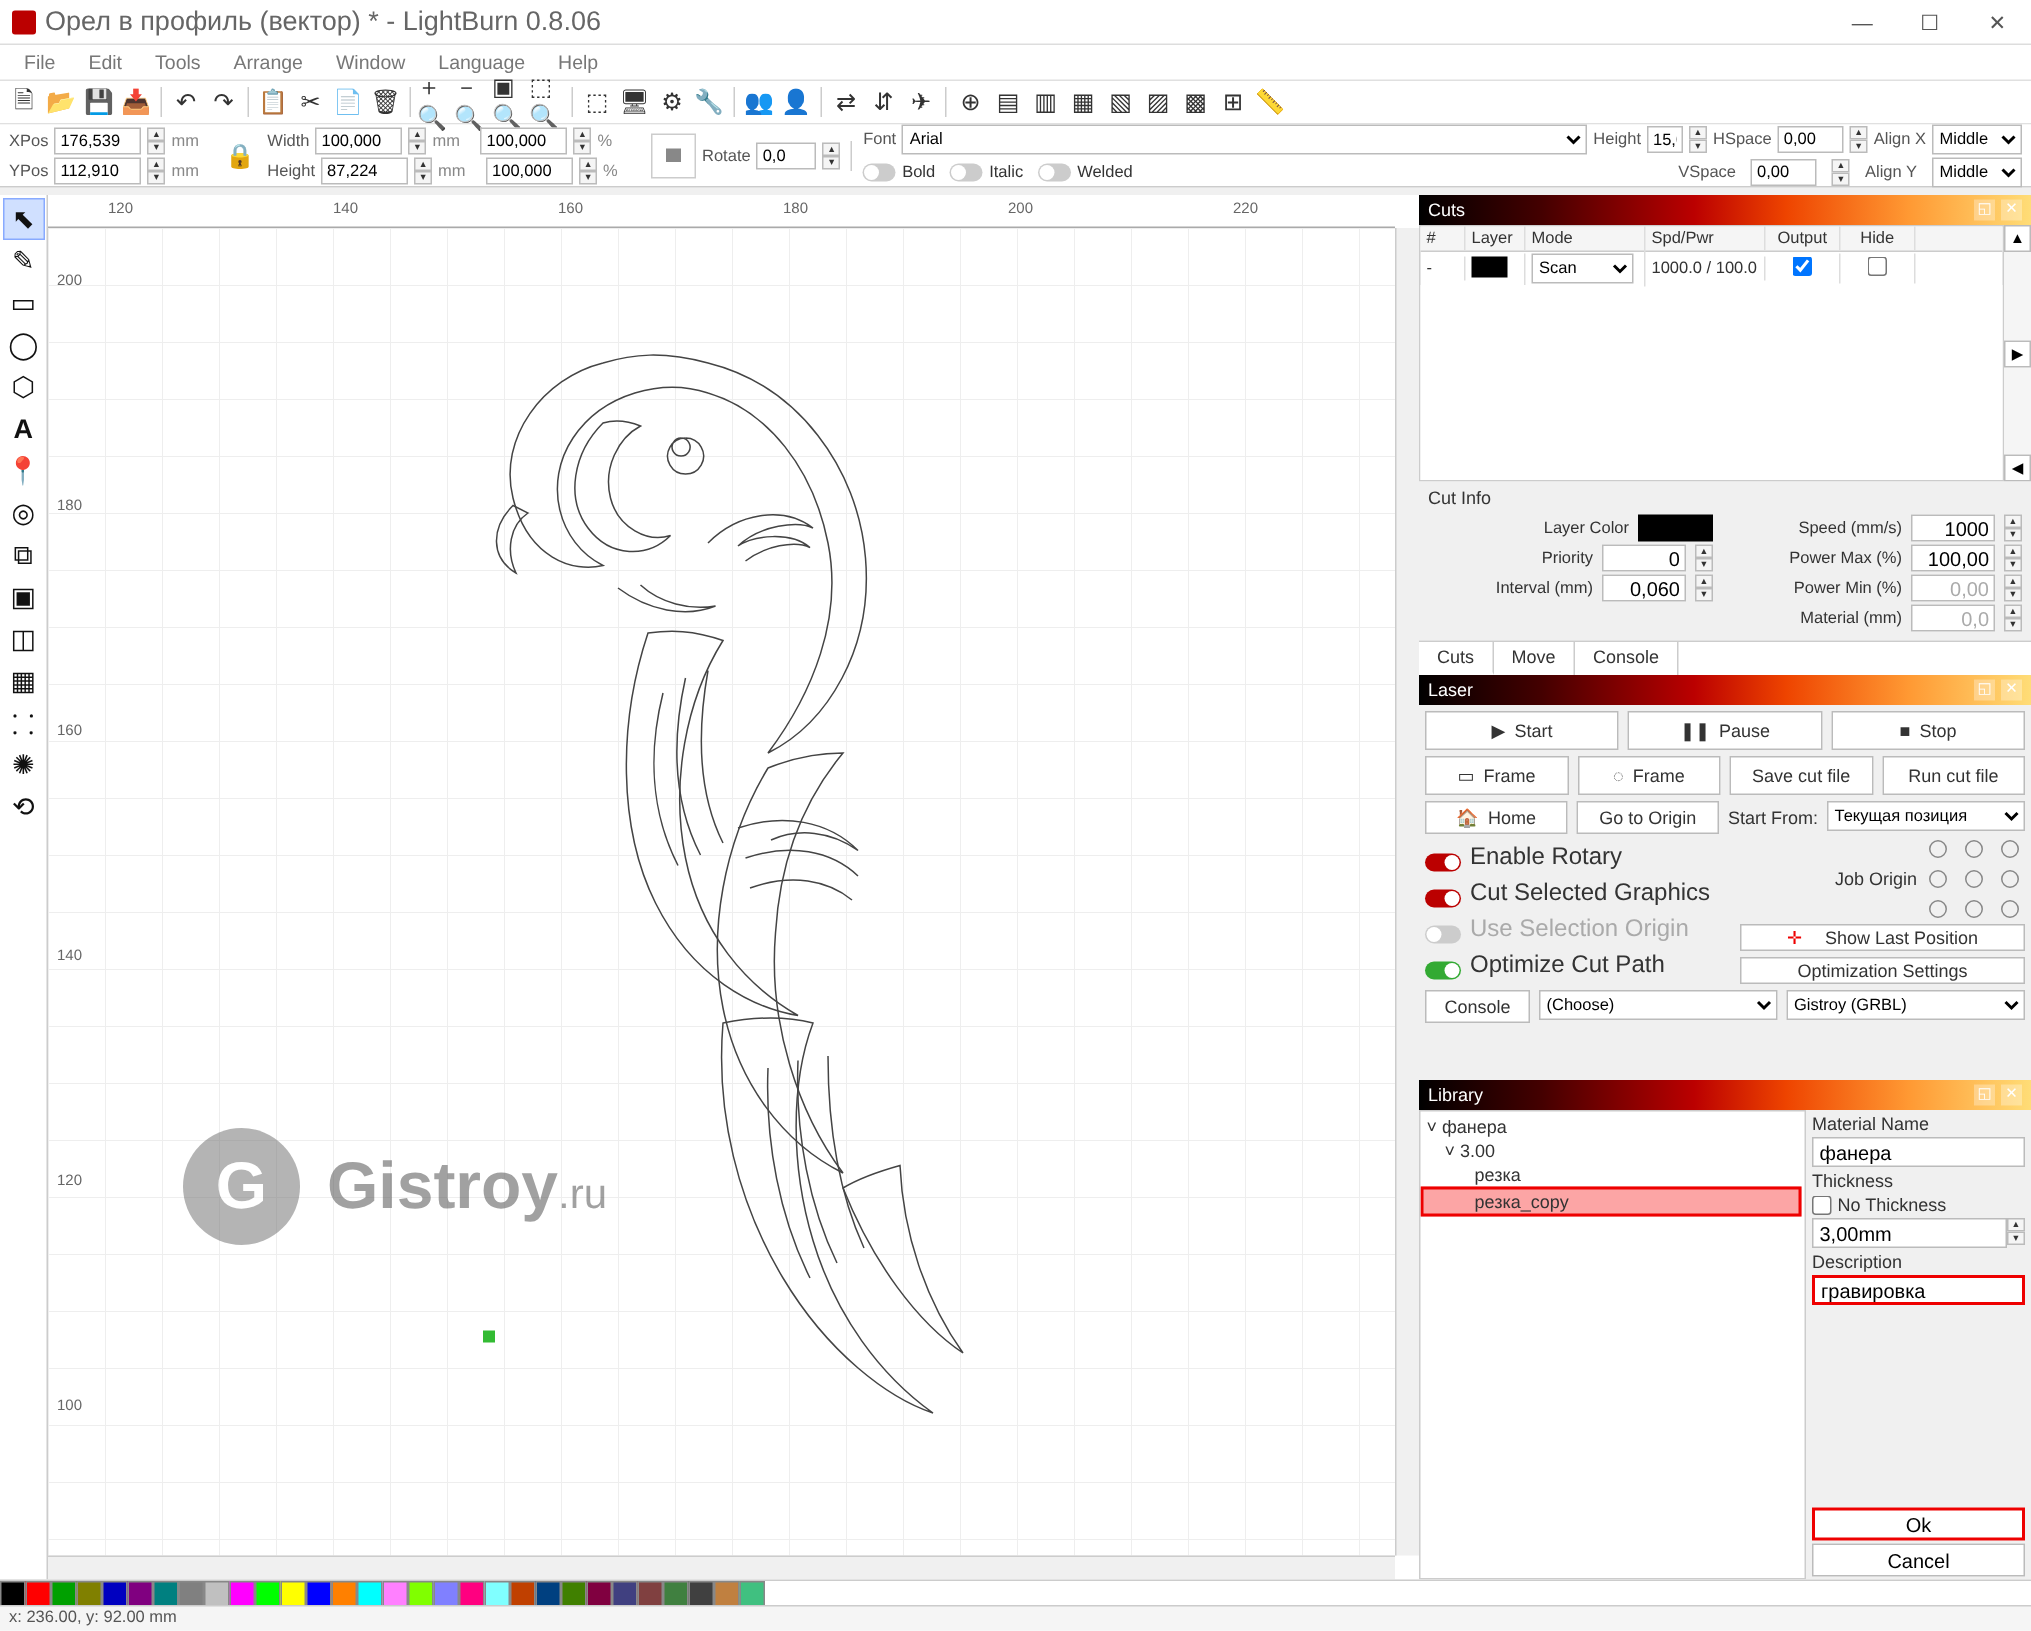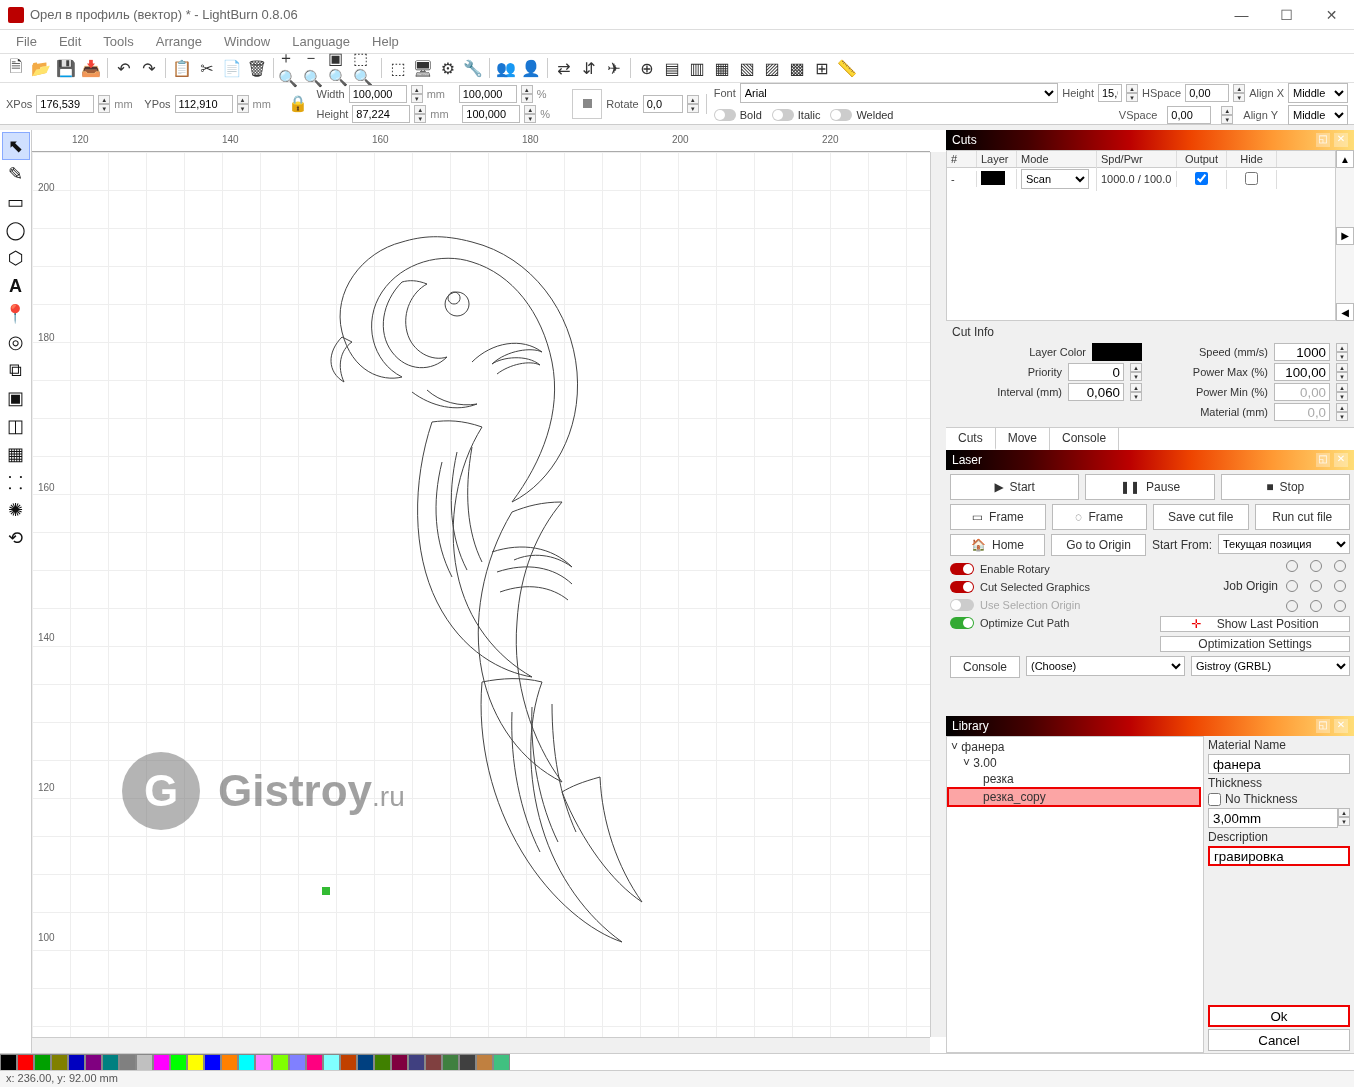--- a/index.html
+++ b/index.html
@@ -1,21 +1,21 @@
 <!DOCTYPE html>
 <html><head>
 <meta charset="utf-8">
 <style>
 * { margin: 0; padding: 0; box-sizing: border-box; font-family: "Segoe UI", Tahoma, sans-serif; }
 body { width: 1354px; height: 1087px; background: #f0f0f0; overflow: hidden; font-size: 12px; color: #333; position: relative; }
 
 
 .title-bar { height: 30px; background: #fff; display: flex; align-items: center; padding-left: 8px; border-bottom: 1px solid #ddd; }
 .title-bar .app-icon { width: 16px; height: 16px; background: #b00; border-radius: 2px; margin-right: 6px; }
-.title-bar .title { flex: 1; font-size: 13px; color: #666; }
+.title-bar .title { flex: 1; font-size: 18px; color: #666; }
 .win-controls { display: flex; }
 .win-btn { width: 45px; height: 30px; display: flex; align-items: center; justify-content: center; font-size: 14px; color: #555; }
 
 
 .menu-bar { height: 24px; background: #fff; display: flex; align-items: center; padding-left: 6px; border-bottom: 1px solid #e0e0e0; gap: 2px; }
 .menu-item { padding: 2px 10px; font-size: 13px; color: #777; }
 
 
 .toolbar { background: #fff; border-bottom: 1px solid #e0e0e0; display: flex; align-items: center; padding: 2px 4px; gap: 1px; }
 .tb-ico { width: 24px; height: 24px; display: flex; align-items: center; justify-content: center; color: #333; font-size: 16px; }
@@ -77,21 +77,21 @@
 .ci-row .sw { width: 50px; height: 18px; background: #000; }
 
 .tab-row { display: flex; background: #fff; border-top: 1px solid #ccc; }
 .tab { padding: 3px 12px; font-size: 12px; border-right: 1px solid #ccc; }
 .tab.active { background: #fff; border-bottom: 2px solid #fff; font-weight: 500; }
 
 .laser-panel { background: #f0f0f0; padding: 4px; font-size: 12px; }
 .btn-row { display: flex; gap: 6px; margin-bottom: 4px; }
 .btn { flex: 1; height: 26px; border: 1px solid #bbb; background: #fff; display: flex; align-items: center; justify-content: center; gap: 6px; font-size: 12px; }
 .btn-sm { height: 22px; }
-.chk-row { display: flex; align-items: flex-end; gap: 6px; padding: 3px 0; font-size: 11px; }
+.chk-row { display: flex; align-items: flex-end; gap: 6px; padding: 3px 0; font-size: 16px; }
 .pill { width: 24px; height: 12px; border-radius: 6px; background: #b00; display: inline-block; position: relative; }
 .pill::after { content: ''; position: absolute; width: 10px; height: 10px; border-radius: 50%; background: #fff; top: 1px; right: 1px; }
 .pill.off { background: #ccc; } .pill.off::after { left: 1px; right: auto; }
 .pill.green { background: #3a3; }
 .job-origin { display: grid; grid-template-columns: repeat(3, 16px); gap: 8px; }
 .jo-radio { width: 12px; height: 12px; border: 1px solid #888; border-radius: 50%; }
 
 .lib-panel { display: flex; flex: 1; min-height: 0; }
 .lib-tree { flex: 1; background: #fff; border: 1px solid #ccc; padding: 2px; font-size: 12px; overflow: auto; }
 .tree-item { padding: 1px 2px; }
@@ -166,21 +166,21 @@
   <div class="tb-ico">▥</div>
   <div class="tb-ico">▦</div>
   <div class="tb-ico">▧</div>
   <div class="tb-ico">▨</div>
   <div class="tb-ico">▩</div>
   <div class="tb-ico">⊞</div>
   <div class="tb-ico">📏</div>
 </div>
 
 <div class="props-bar">
-  <div style="display:flex;flex-direction:row;gap:2px">
+  <div style="display:flex;flex-direction:column;gap:2px">
     <div style="display:flex;align-items:center;gap:4px">
       <span class="prop-lbl">XPos</span>
       <input class="prop-in" value="176,539" style="">
       <div class="spinner">
           <div class="spinner-btn">▴</div>
           <div class="spinner-btn">▾</div>
         </div>
       <span class="prop-unit">mm</span>
     </div>
     <div style="display:flex;align-items:center;gap:4px">

